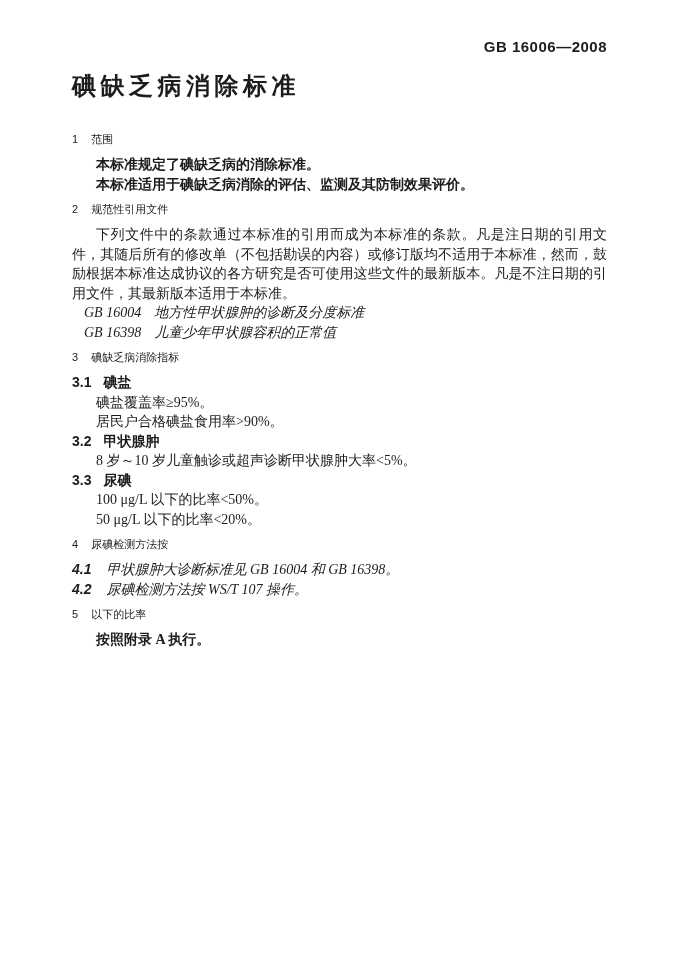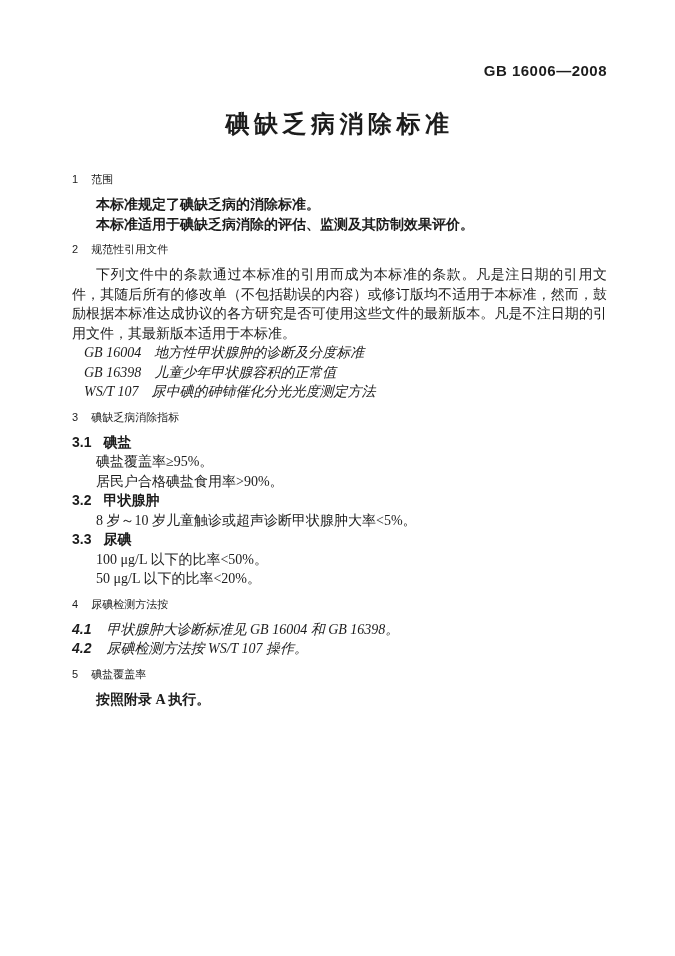--- a/index.html
+++ b/index.html
@@ -3,37 +3,37 @@
 <meta charset="utf-8">
 <style>
   html, body { margin: 0; padding: 0; background: #ffffff; }
   .page {
     position: relative;
     width: 675px;
     height: 824px;
     background: #ffffff;
     color: #1c1c1c;
     box-sizing: border-box;
-    padding: 62px 68px 0 72px;
+    padding: 38px 68px 0 72px;
     font-family: "Liberation Serif", serif;
     font-size: 14px;
     overflow: hidden;
   }
   .doc-code {
     text-align: right;
     font-family: "Liberation Sans", sans-serif;
     font-weight: bold;
     font-size: 15px;
     line-height: 18px;
     letter-spacing: 0.5px;
   }
   .doc-title {
-    margin: 31px 0 31px 0;
-    text-align: center;
-    font-family: Liberation Mono, monospace;
+    margin: 15px 0 31px 0;
+    text-align: left;
+    font-family: Liberation Sans, sans-serif;
     font-weight: bold;
     font-size: 24px;
     line-height: 30px;
     letter-spacing: 4.5px;
   }
   h2.sec-h {
     font-family: "Liberation Sans", sans-serif;
     font-weight: normal;
     font-size: 11px;
     line-height: 15px;
@@ -77,21 +77,20 @@
     <h2 class="sec-h"><span class="num">1</span><span>范围</span></h2>
     <p class="indent-p">本标准规定了碘缺乏病的消除标准。</p>
     <p class="indent-p">本标准适用于碘缺乏病消除的评估、监测及其防制效果评价。</p>
   </section>
 
   <section>
     <h2 class="sec-h"><span class="num">2</span><span>规范性引用文件</span></h2>
     <p class="intro-p">下列文件中的条款通过本标准的引用而成为本标准的条款。凡是注日期的引用文件，其随后所有的修改单（不包括勘误的内容）或修订版均不适用于本标准，然而，鼓励根据本标准达成协议的各方研究是否可使用这些文件的最新版本。凡是不注日期的引用文件，其最新版本适用于本标准。</p>
     <div class="ref-line"><span class="ref-code">GB 16004</span><span>地方性甲状腺肿的诊断及分度标准</span></div>
     <div class="ref-line"><span class="ref-code">GB 16398</span><span>儿童少年甲状腺容积的正常值</span></div>
-    <div class="ref-line"><span class="ref-code">WS/T 107</span><span>尿中碘的砷铈催化分光光度测定方法</span></div>
   </section>
 
   <section>
     <h2 class="sec-h"><span class="num">3</span><span>碘缺乏病消除指标</span></h2>
 
     <div>
       <h3 class="sub-h"><span class="sub-num">3.1</span><span>碘盐</span></h3>
       <p class="stmt">碘盐覆盖率≥95%。</p>
       <p class="stmt">居民户合格碘盐食用率&gt;90%。</p>
     </div>
@@ -108,19 +107,19 @@
     </div>
   </section>
 
   <section>
     <h2 class="sec-h"><span class="num">4</span><span>尿碘检测方法按</span></h2>
     <p class="clause"><span class="clause-num">4.1</span><span>甲状腺肿大诊断标准见 GB 16004 和 GB 16398。</span></p>
     <p class="clause"><span class="clause-num">4.2</span><span>尿碘检测方法按 WS/T 107 操作。</span></p>
   </section>
 
   <section>
-    <h2 class="sec-h"><span class="num">5</span><span>碘盐覆盖率</span></h2>
+    <h2 class="sec-h"><span class="num">5</span><span>以下的比率</span></h2>
     <p class="indent-p">按照附录 A 执行。</p>
   </section>
 
   <div class="page-number">1</div>
 
 </div>
 
 </body></html>

